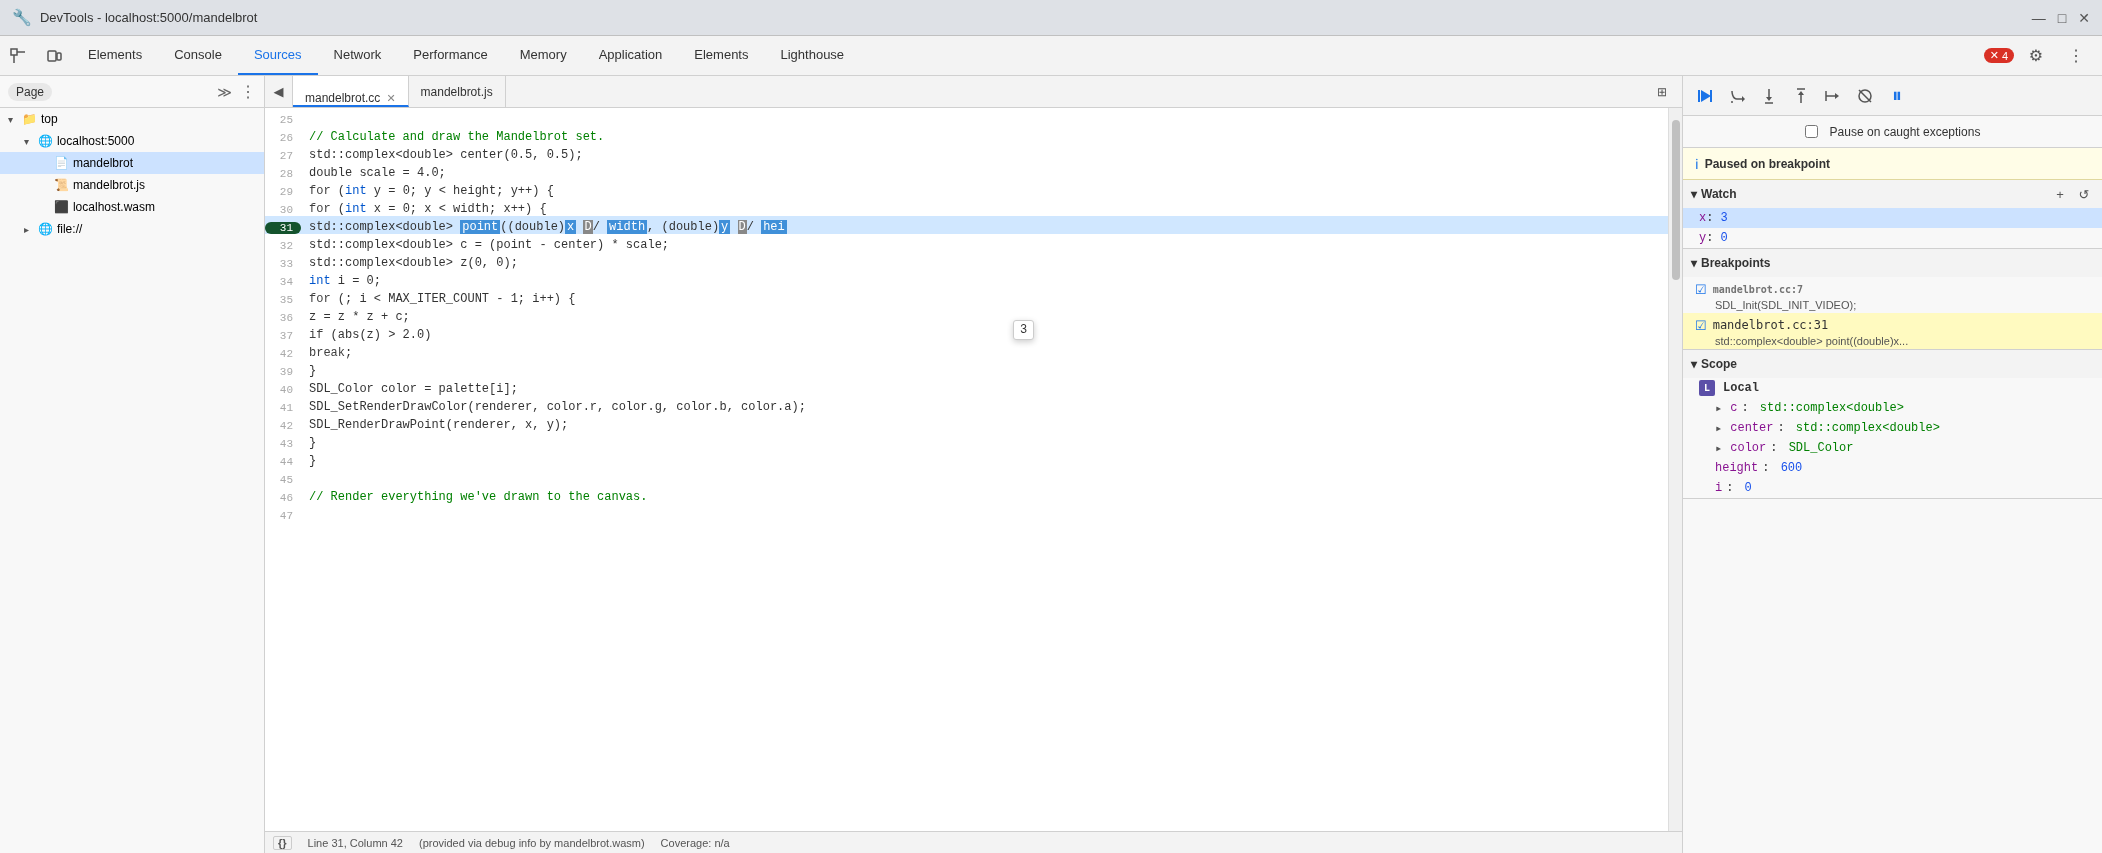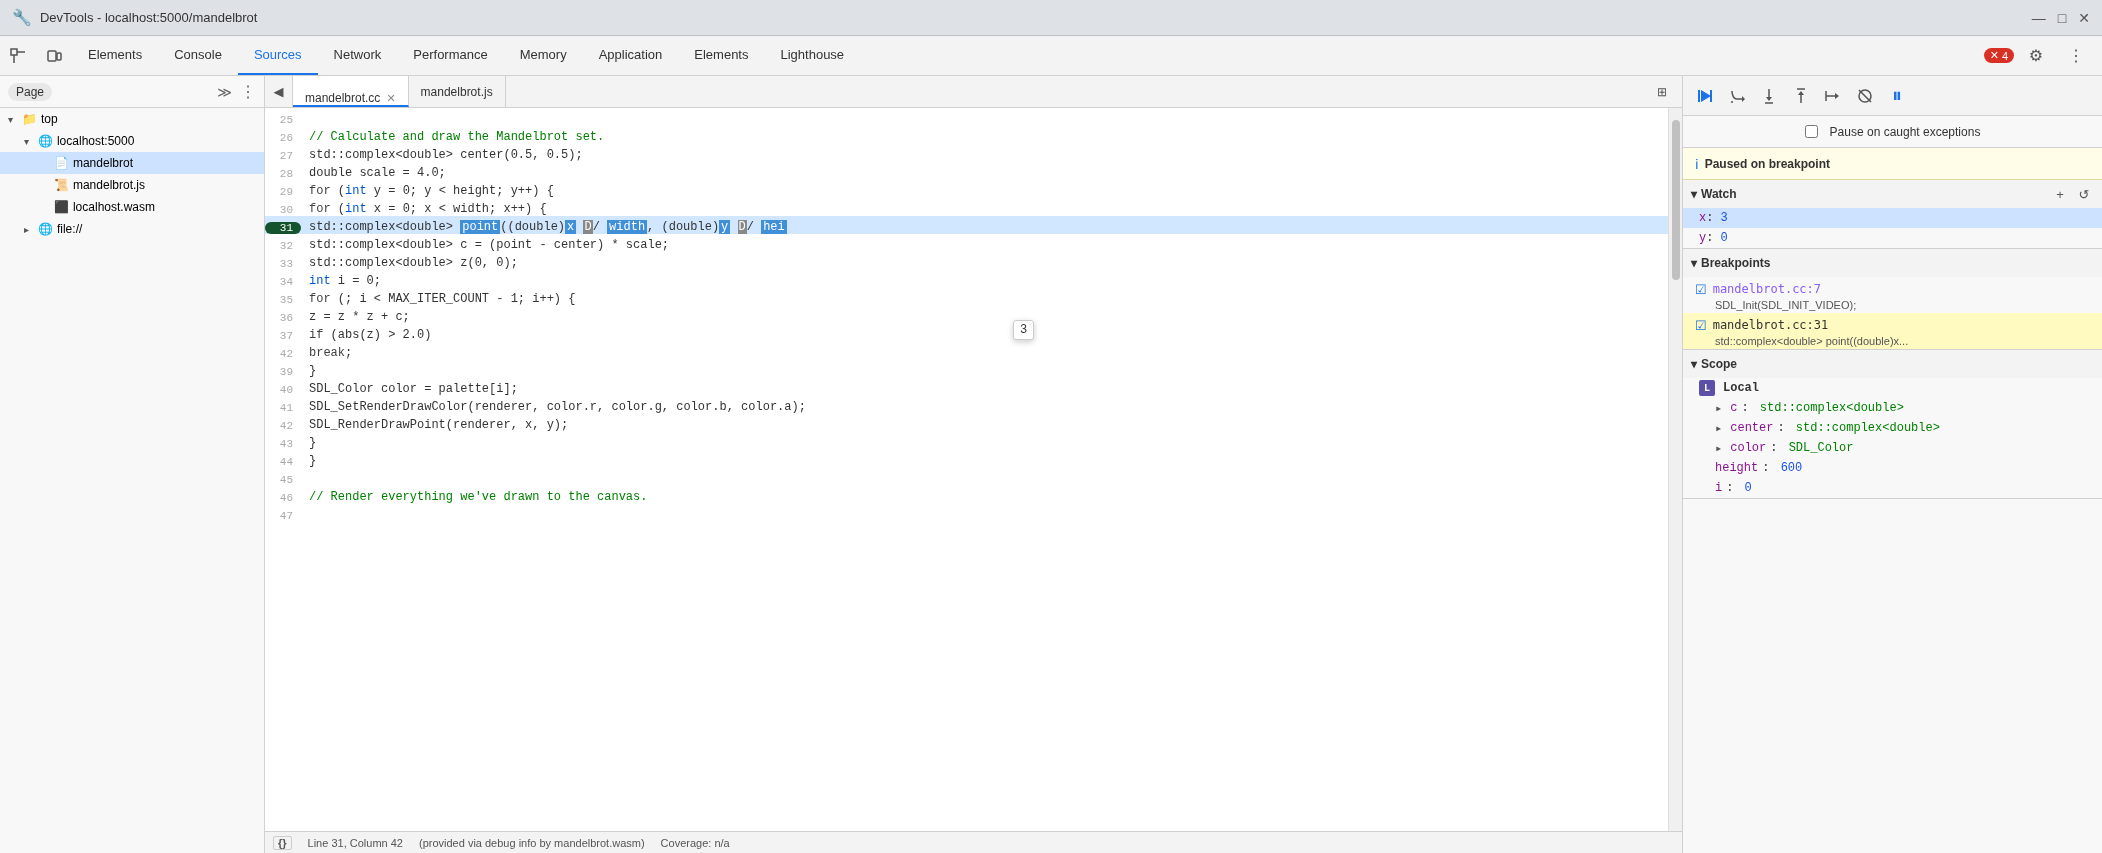--- a/index.html
+++ b/index.html
@@ -706,21 +706,21 @@
 
       <div class="panel-section">
         <div class="section-header">
           <span class="chevron down"></span>
           <span>Breakpoints</span>
         </div>
 
         <div style="padding: 2px 12px;">
           <div class="bp-item">
             <span style="color:#1a73e8;">☑</span>
-            <span style="color:#8b5cf6;font-family:monospace;font-size:12px;">mandelbrot.cc:7</span>
+            <span style="color:#737373;font-family:monospace;font-size:10px;font-weight:bold;">mandelbrot.cc:7</span>
           </div>
           <div class="bp-code">SDL_Init(SDL_INIT_VIDEO);</div>
         </div>
 
         <div style="padding: 2px 12px; background:#fffac0;">
           <div class="bp-item active-bp" style="background:transparent;">
             <span style="color:#1a73e8;">☑</span>
             <span style="color:#333;font-family:monospace;font-size:12px;">mandelbrot.cc:31</span>
           </div>
           <div class="bp-code">std::complex&lt;double&gt; point((double)x...</div>

